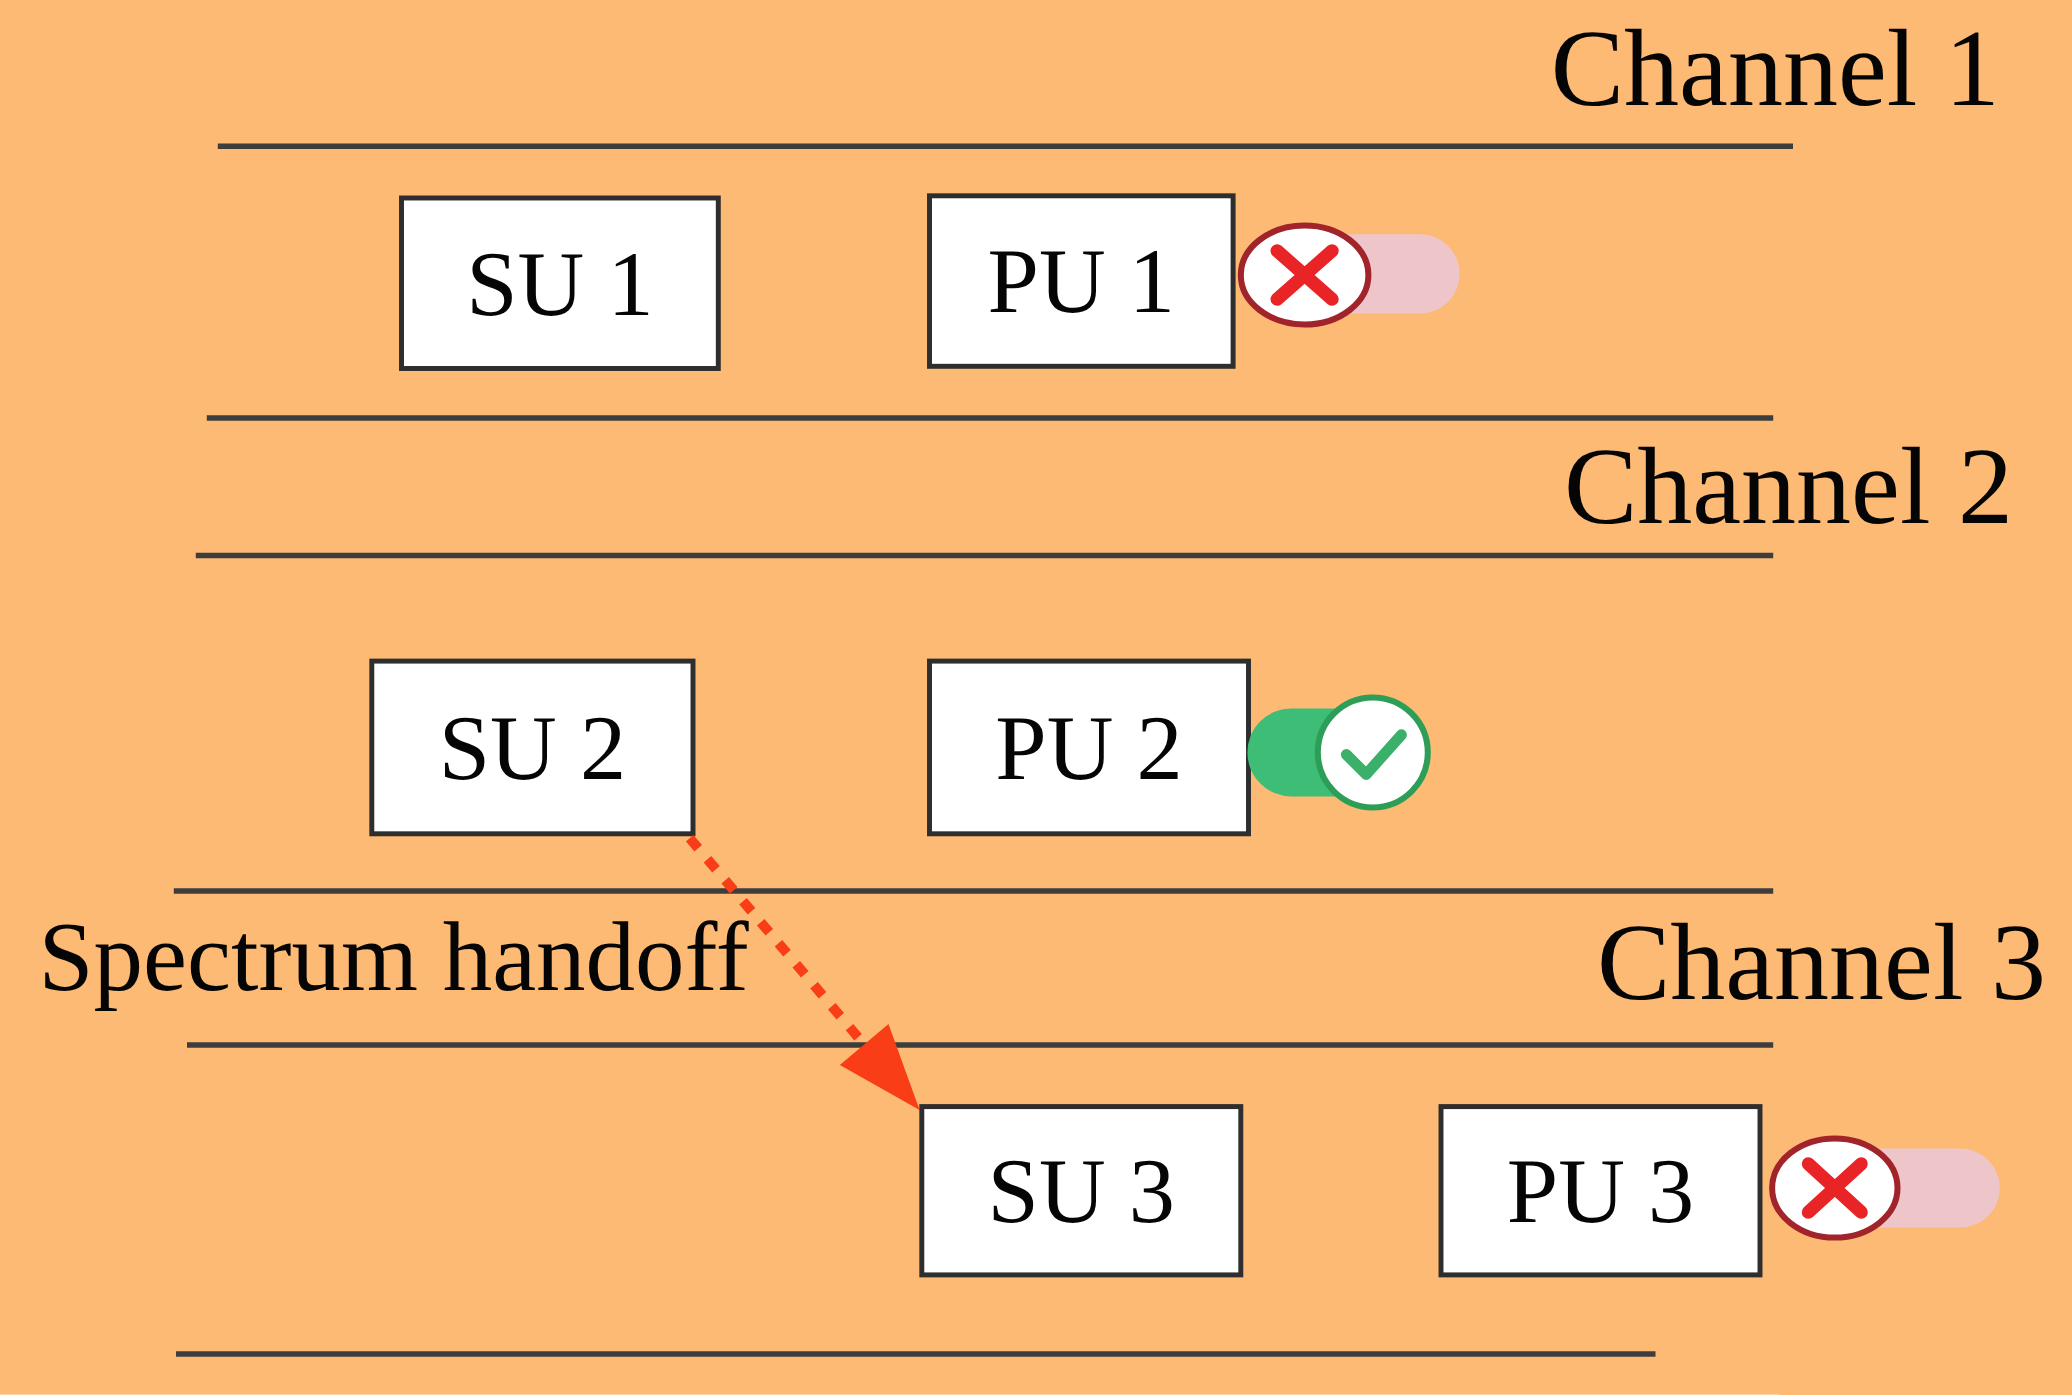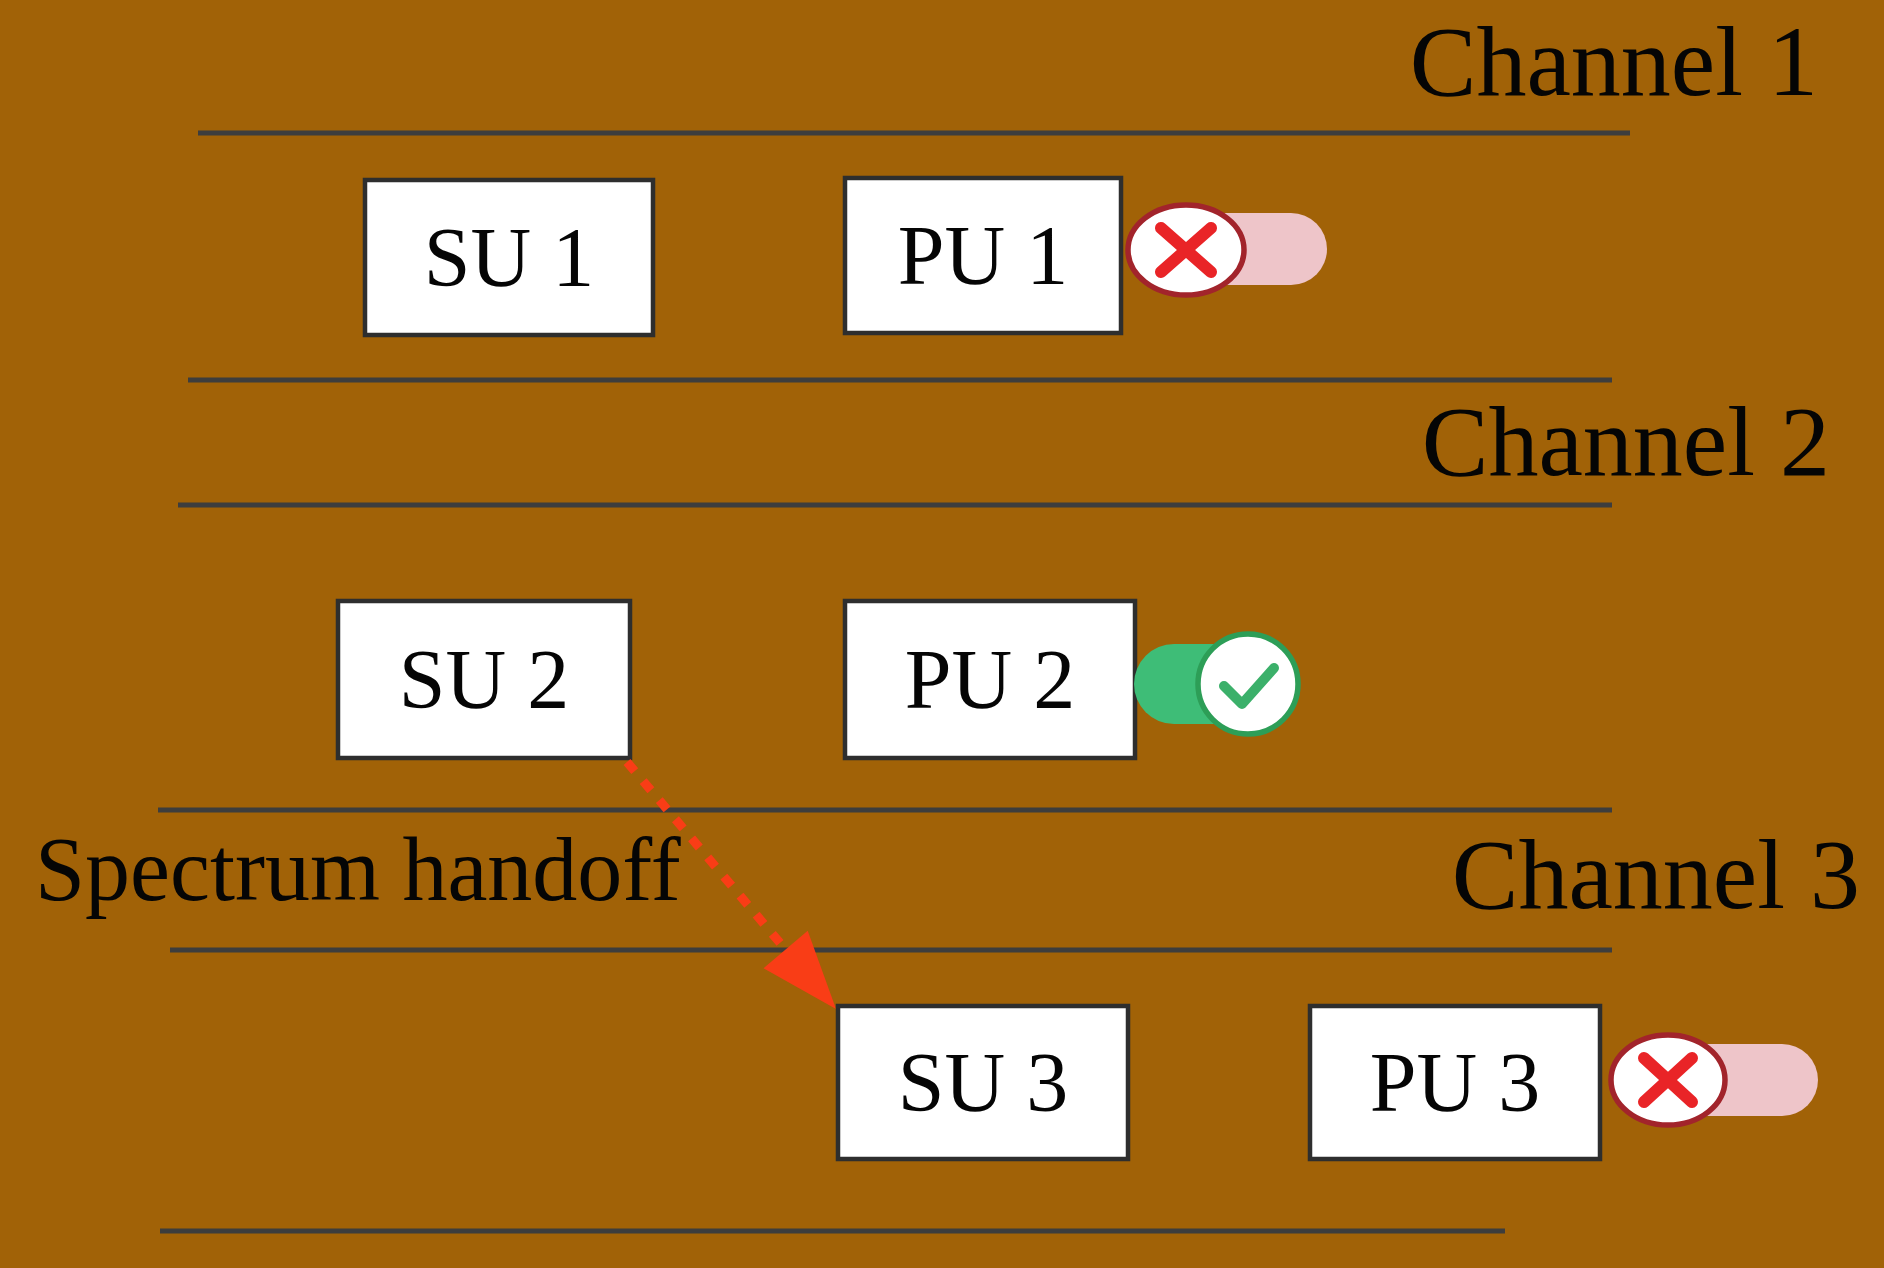--- a/index.html
+++ b/index.html
@@ -4,21 +4,21 @@
 <style>
   html, body {
     margin: 0;
     padding: 0;
     background: #ffffff;
   }
   .stage {
     position: relative;
     width: 1884px;
     height: 1268px;
-    background: #a16207;
+    background: #fdba74;
     overflow: hidden;
   }
   svg { display: block; }
   .channel-label {
     font-family: "Liberation Serif", "DejaVu Serif", serif;
     font-size: 100px;
     fill: #050505;
   }
   .box-label {
     font-family: "Liberation Serif", "DejaVu Serif", serif;

